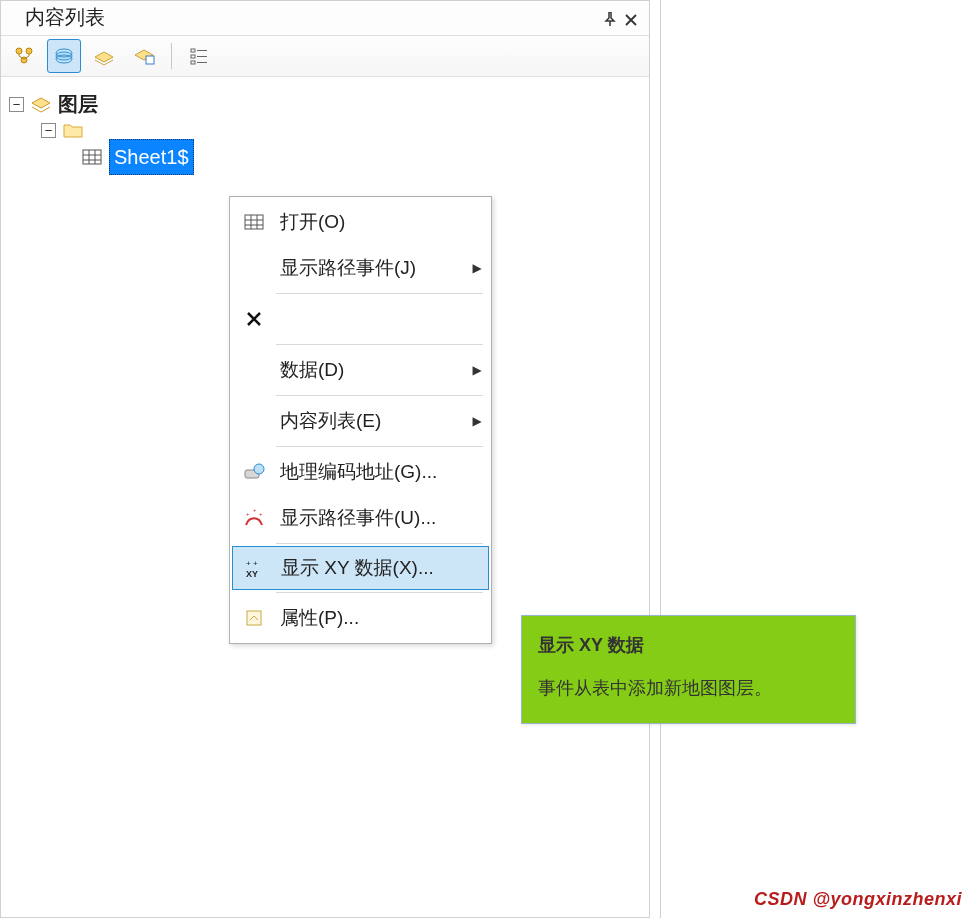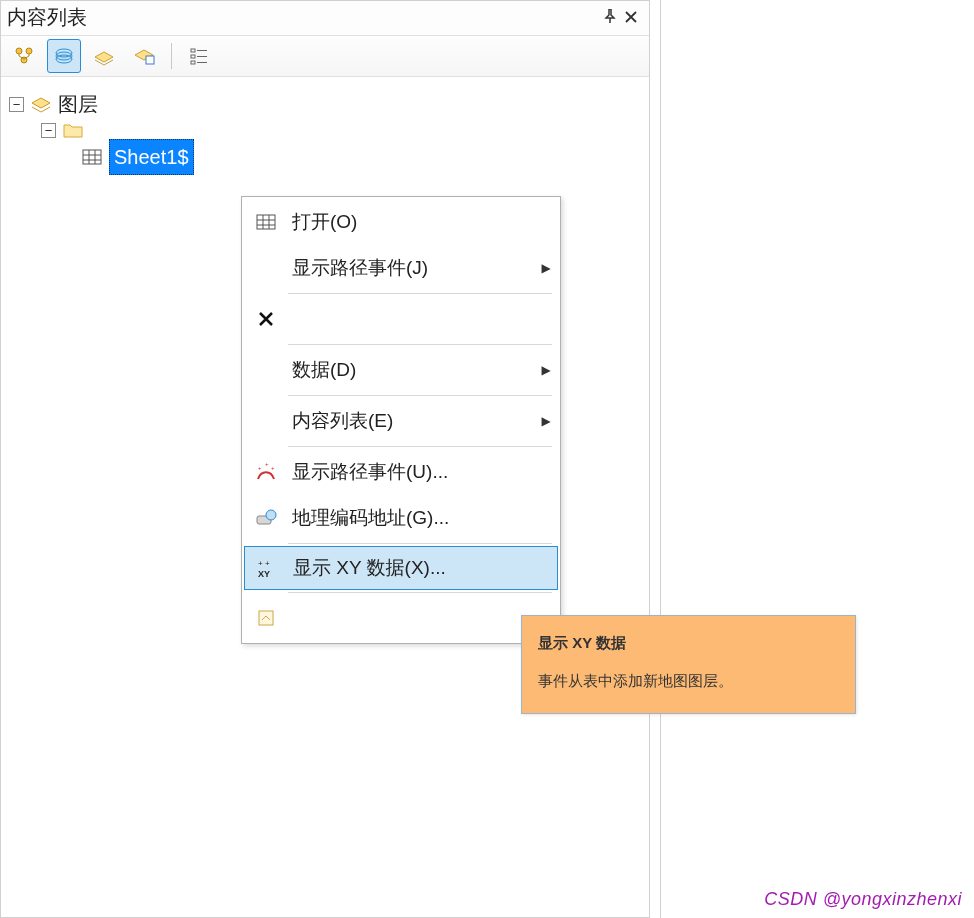--- a/index.html
+++ b/index.html
@@ -18,22 +18,22 @@
     position: absolute;
     left: 0;
     top: 0;
     width: 650px;
     height: 918px;
     border: 1px solid #d0d0d0;
     background: #fff;
   }
   .panel-title {
     display: flex;
-    align-items: flex-start;
-    padding: 3px 8px 4px 6px;
+    align-items: flex-end;
+    padding: 3px 8px 4px 24px;
     font-size: 20px;
     background: #fdfdfd;
   }
   .panel-title .spacer { flex: 1; }
   .pin-icon, .close-icon {
     font-family: monospace;
     font-weight: bold;
     padding: 0 4px;
     cursor: pointer;
   }
@@ -82,26 +82,25 @@
   .selected-label {
     background: #0a84ff;
     color: #fff;
     padding: 0 4px;
     border: 1px dotted #003a70;
   }
   .context-menu {
     position: absolute;
     left: 229px;
     top: 196px;
-    width: 320px;
+    width: 263px;
     background: #fff;
     border: 1px solid #b0b0b0;
     box-shadow: 2px 2px 5px rgba(0,0,0,0.15);
     padding: 2px;
-    margin-left: 12px;
   }
   .menu-row {
     display: flex;
     align-items: center;
     height: 46px;
     cursor: pointer;
   }
   .menu-row .mi-icon {
     width: 44px;
     display: flex;
@@ -126,42 +125,43 @@
   }
   .menu-sep {
     margin: 2px 6px 2px 44px;
     border-top: 1px solid #d8d8d8;
   }
   .tooltip {
     position: absolute;
     left: 521px;
     top: 615px;
     width: 335px;
-    background: #fdba74;
+    background: #84cc16;
     border: 1px solid #9ab4c9;
     padding: 14px 16px 20px 16px;
-    font-size: 15px;
+    font-size: 18px;
     line-height: 1.7;
     color: #333;
     box-shadow: 1px 1px 3px rgba(0,0,0,.1);
   }
   .tooltip .tt-title { font-weight: bold; margin-bottom: 12px; }
   .vline {
     position: absolute;
     left: 660px; top: 0;
     width: 1px; height: 918px;
     background: #d0d0d0;
   }
   .watermark {
     position: absolute;
     right: 12px; bottom: 8px;
     font-size: 18px;
     font-style: italic;
-    color: #a21caf;
+    color: #b91c1c;
     letter-spacing: .5px;
+    font-weight: bold;
   }
 </style>
 </head>
 <body>
 
 <div class="panel">
   <div class="panel-title">
     <span>内容列表</span>
     <span class="spacer"></span>
     <span class="pin-icon">
@@ -219,21 +219,21 @@
 
   <div class="tree">
     <div class="tree-row">
       <span class="expander">−</span>
       <span class="node-icon">
         <svg width="22" height="18" viewBox="0 0 22 18">
             <path d="M2 8l9-5 9 5-9 5z" fill="#ffe18a" stroke="#cc9a2a"></path>
             <path d="M2 12l9 5 9-5" fill="none" stroke="#cc9a2a"></path>
           </svg>
       </span>
-      <span style="font-weight:400;">图层</span>
+      <span style="font-weight:700;">图层</span>
     </div>
     <div class="tree-row indent1">
       <span class="expander">−</span>
       <span class="node-icon">
         <svg width="22" height="18" viewBox="0 0 22 18">
             <path d="M2 4h6l2 2h10v10H2z" fill="#ffe9a8" stroke="#d6aa3a"></path>
           </svg>
       </span>
     </div>
     <div class="tree-row indent2">
@@ -290,58 +290,59 @@
   <div class="menu-sep"></div>
   <div class="menu-row">
     <span class="mi-icon"></span>
     <span class="mi-label">内容列表(E)</span>
     <span class="mi-arrow">▶</span>
   </div>
   <div class="menu-sep"></div>
   <div class="menu-row">
     <span class="mi-icon">
       <svg width="22" height="20" viewBox="0 0 22 20">
+          <rect x="2" y="8" width="14" height="8" rx="2" fill="#d7d7d7" stroke="#888"></rect>
+          <circle cx="16" cy="7" r="5" fill="#bfe0f4" stroke="#2a8dd4"></circle>
+        </svg>
+    </span>
+    <span class="mi-label">地理编码地址(G)...</span>
+    <span class="mi-arrow"></span>
+  </div>
+  <div class="menu-row">
+    <span class="mi-icon">
+      <svg width="22" height="20" viewBox="0 0 22 20">
           <path d="M3 17c3-9 13-9 16 0" stroke="#d03030" fill="none" stroke-width="2"></path>
           <text x="3" y="8" font-size="6" fill="#d03030">+</text>
           <text x="10" y="4" font-size="6" fill="#d03030">+</text>
           <text x="16" y="8" font-size="6" fill="#d03030">+</text>
         </svg>
     </span>
     <span class="mi-label">显示路径事件(U)...</span>
     <span class="mi-arrow"></span>
   </div>
-  <div class="menu-row">
-    <span class="mi-icon">
-      <svg width="22" height="20" viewBox="0 0 22 20">
-          <rect x="2" y="8" width="14" height="8" rx="2" fill="#d7d7d7" stroke="#888"></rect>
-          <circle cx="16" cy="7" r="5" fill="#bfe0f4" stroke="#2a8dd4"></circle>
-        </svg>
-    </span>
-    <span class="mi-label">地理编码地址(G)...</span>
-    <span class="mi-arrow"></span>
-  </div>
   <div class="menu-sep"></div>
   <div class="menu-row highlight">
     <span class="mi-icon">
       <svg width="22" height="22" viewBox="0 0 22 22">
           <text x="2" y="9" font-size="8" fill="#222">+ +</text>
           <text x="2" y="20" font-size="9" font-weight="bold" fill="#222">XY</text>
         </svg>
     </span>
     <span class="mi-label">显示 XY 数据(X)...</span>
     <span class="mi-arrow"></span>
   </div>
   <div class="menu-sep"></div>
   <div class="menu-row">
     <span class="mi-icon">
       <svg width="20" height="20" viewBox="0 0 20 20">
           <rect x="3" y="3" width="14" height="14" fill="#fff7dd" stroke="#caa94a"></rect>
           <path d="M6 12l4-4 4 4" fill="none" stroke="#caa94a"></path>
         </svg>
     </span>
+    <span class="mi-label">属性(P)...</span>
     <span class="mi-arrow"></span>
   </div>
 </div>
 
 <div class="tooltip">
   <div class="tt-title">显示 XY 数据</div>
   <div>事件从表中添加新地图图层。</div>
 </div>
 
 <div class="watermark">CSDN @yongxinzhenxi</div>

